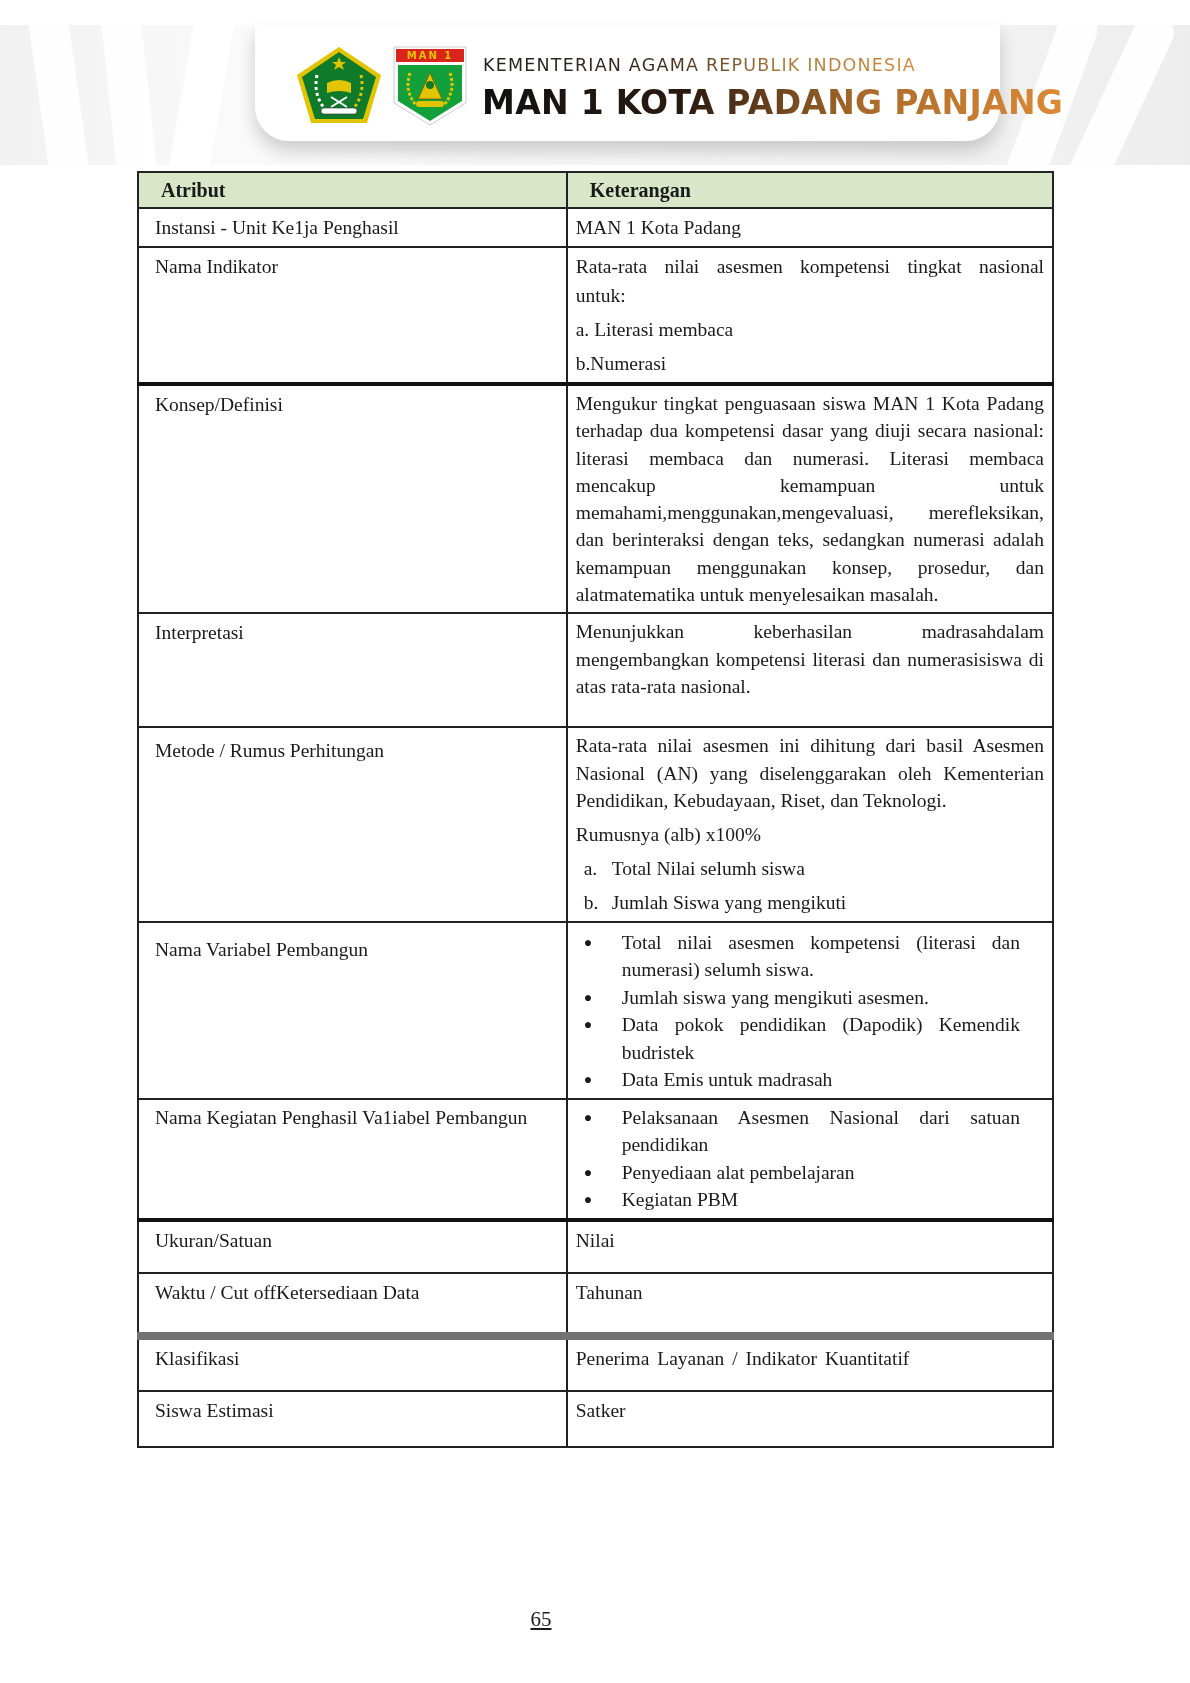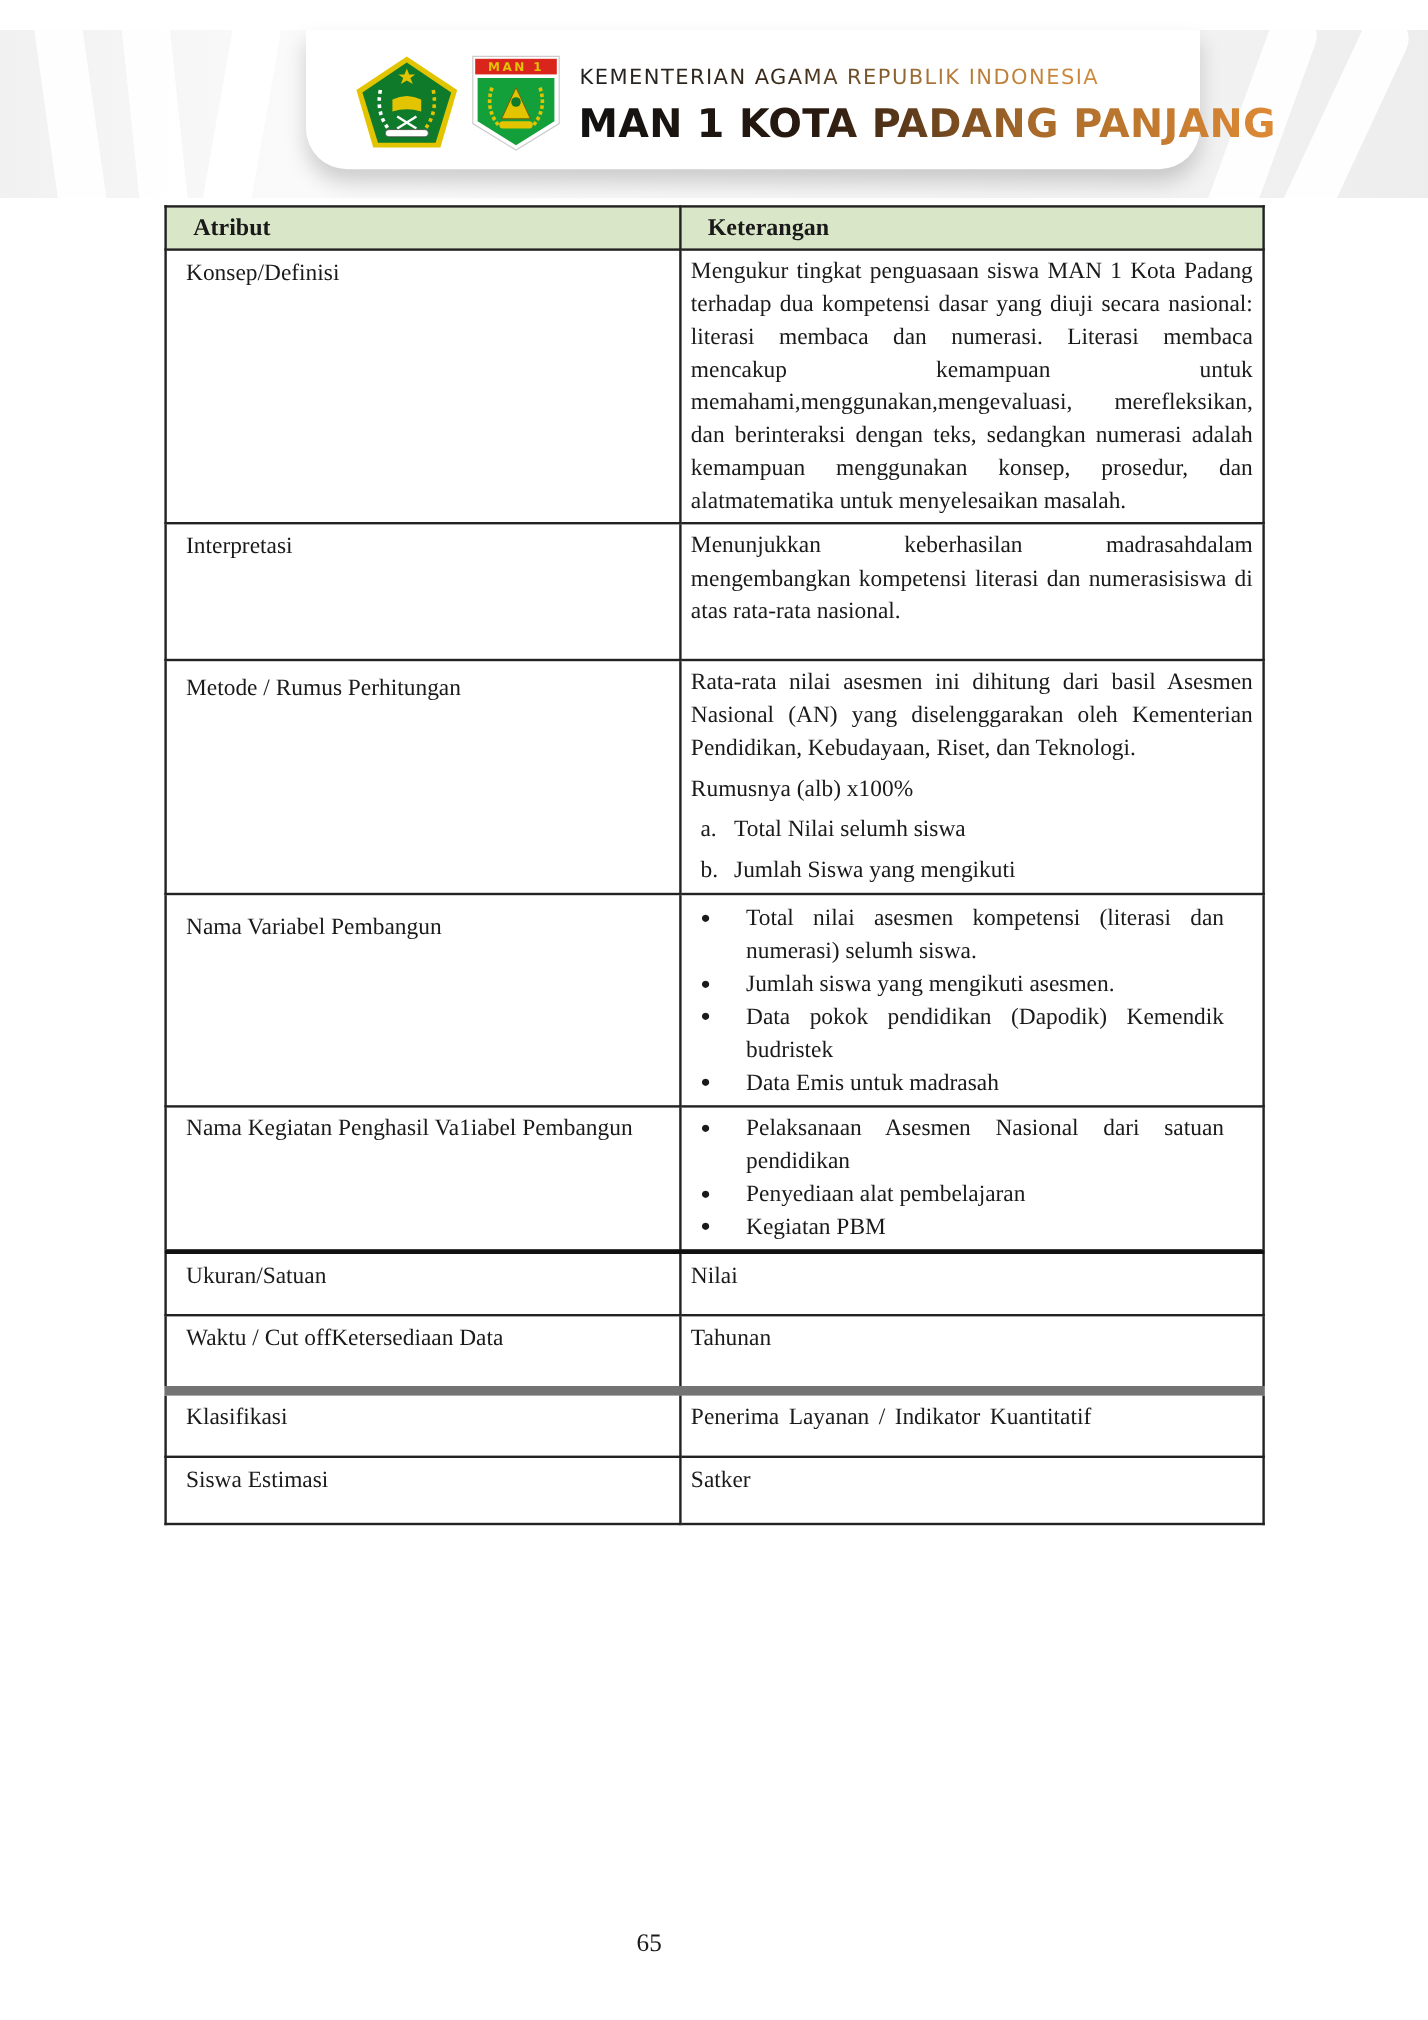--- a/index.html
+++ b/index.html
@@ -53,21 +53,21 @@
   .just { text-align: justify; text-align-last: left; }
   .justall { text-align: justify; }
   .para { margin: 0; }
   .sp { margin-top: 5px; }
   .li { display: flex; }
   .li .mk { width: 28px; flex: 0 0 28px; padding-left: 8px; }
   .bl { display: flex; margin: 0; }
   .bl .dot { flex: 0 0 38px; padding-left: 8px; font-size: 14px; }
   .bl .tx { flex: 1; text-align: justify; padding-right: 24px; }
   .page-num {
-    position: absolute; left: 0; width: 1082px; top: 1607px; text-align: center; font-size: 21px;
+    position: absolute; left: 0; width: 1082px; top: 1607px; text-align: center; font-size: 21px; text-decoration: underline;
   }
 </style>
 </head>
 <body>
 
 <div class="banner">
   <div class="stripe" style="left:40px;transform:rotate(-8deg);"></div>
   <div class="stripe" style="left:110px;transform:rotate(-6deg);"></div>
   <div class="stripe" style="left:180px;transform:rotate(10deg);"></div>
   <div class="stripe" style="left:1030px;transform:rotate(20deg);"></div>
@@ -103,20 +103,32 @@
 
 <table class="attr">
   <thead>
     <tr>
       <th>Atribut</th>
       <th>Keterangan</th>
     </tr>
   </thead>
   <tbody>
     <tr>
+      <td class="c1">Instansi -  Unit Ke1ja Penghasil</td>
+      <td class="c2">MAN 1 Kota Padang</td>
+    </tr>
+    <tr style="border-bottom:4px solid #111;">
+      <td class="c1">Nama Indikator</td>
+      <td class="c2">
+        <p class="para justall" style="word-spacing:2px;">Rata-rata nilai asesmen kompetensi tingkat nasional untuk:</p>
+        <div class="sp"><span>a.</span> <span>Literasi membaca</span></div>
+        <div class="sp"><span>b.</span><span>Numerasi</span></div>
+      </td>
+    </tr>
+    <tr>
       <td class="c1">Konsep/Definisi</td>
       <td class="c2 just" style="line-height:27.3px;">Mengukur tingkat penguasaan siswa MAN 1 Kota Padang terhadap dua kompetensi dasar yang diuji secara nasional: literasi membaca dan numerasi. Literasi membaca mencakup kemampuan untuk memahami,menggunakan,mengevaluasi, merefleksikan, dan berinteraksi dengan teks, sedangkan numerasi adalah kemampuan menggunakan konsep, prosedur, dan alatmatematika untuk menyelesaikan masalah.</td>
     </tr>
     <tr>
       <td class="c1" style="height:104px;">Interpretasi</td>
       <td class="c2 just" style="line-height:27.5px;">Menunjukkan keberhasilan madrasahdalam mengembangkan kompetensi literasi dan numerasisiswa di atas rata-rata nasional.</td>
     </tr>
     <tr>
       <td class="c1" style="padding-top:8px;">Metode / Rumus Perhitungan</td>
       <td class="c2" style="padding-top:4px;">

